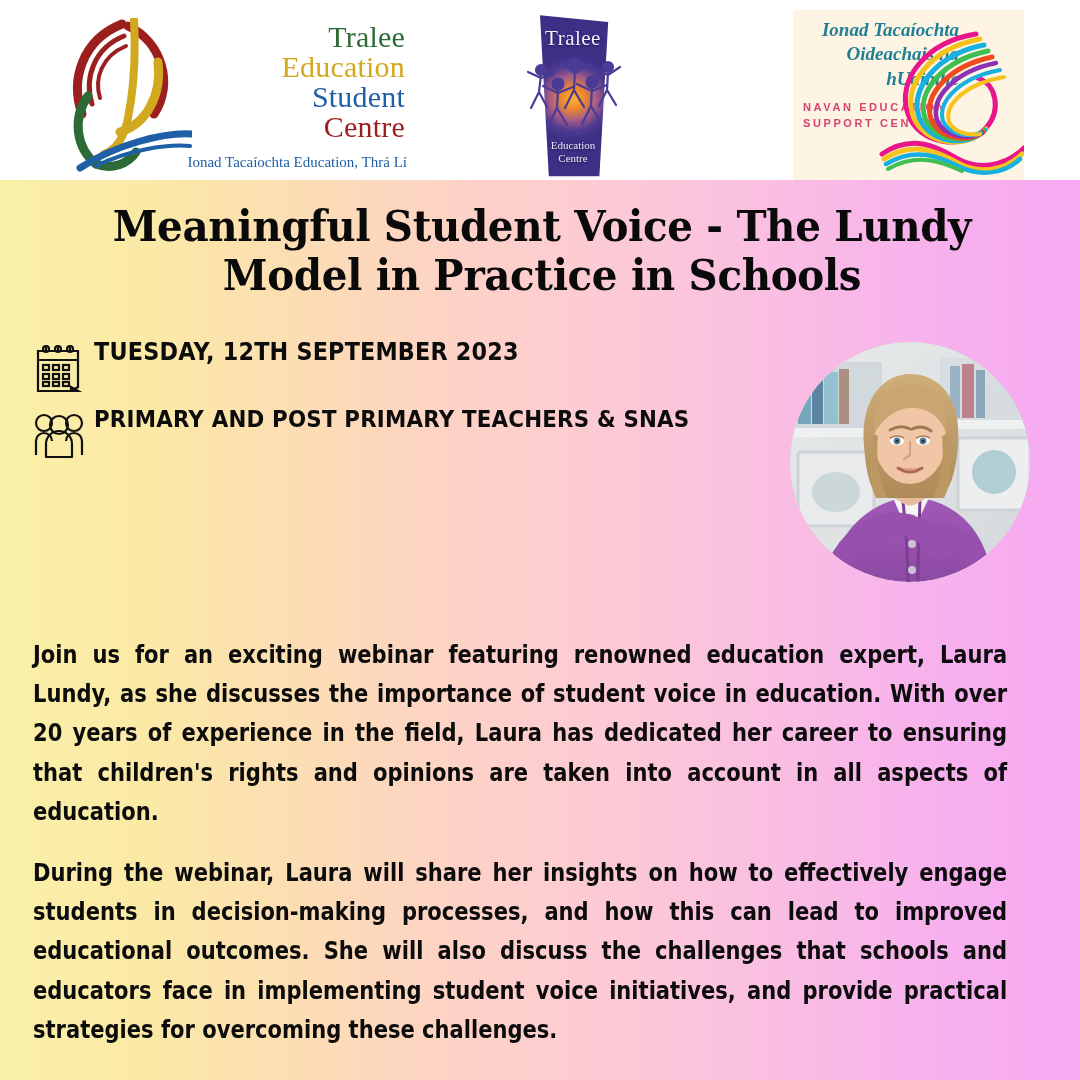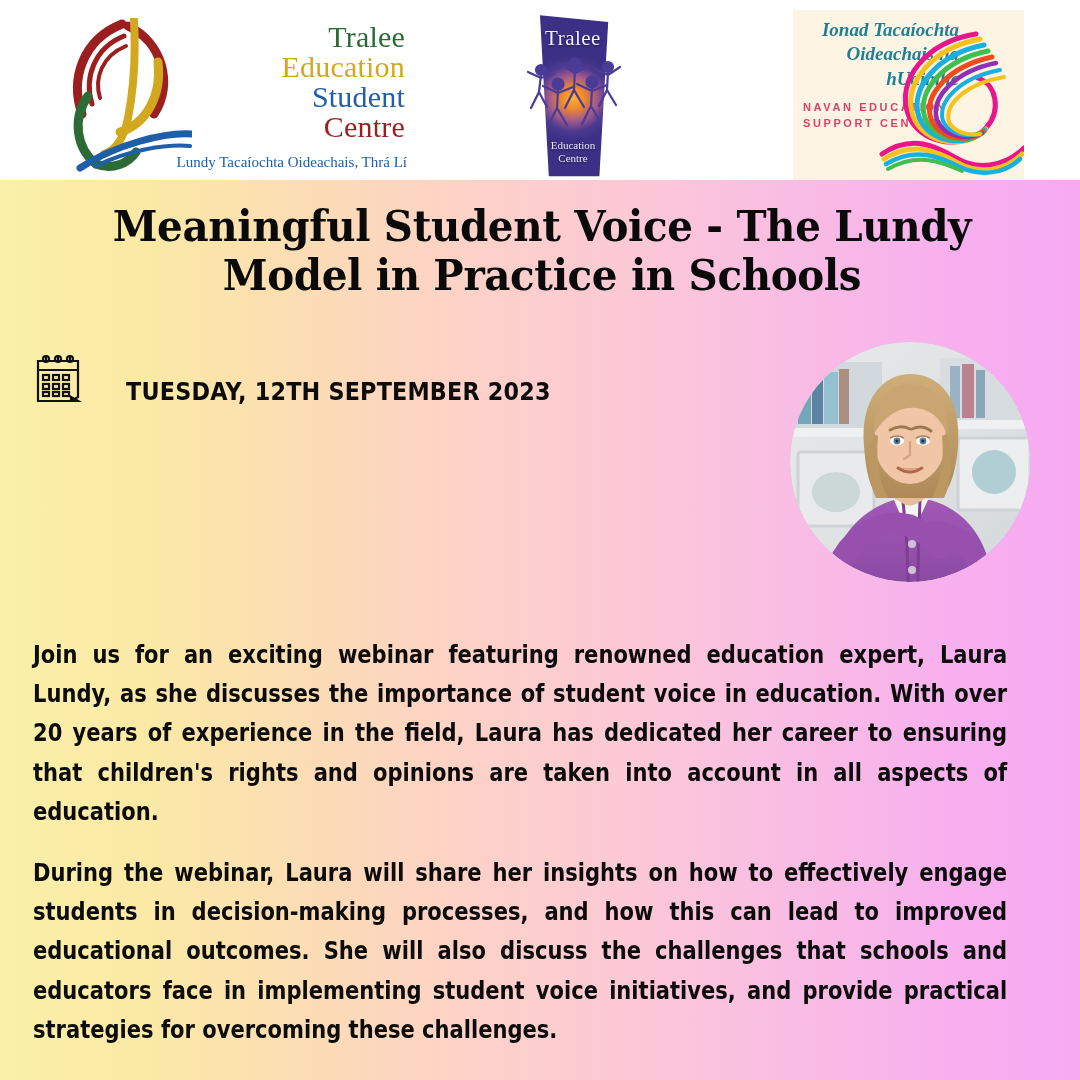--- a/index.html
+++ b/index.html
@@ -187,23 +187,22 @@
 
   
   .details {
     position: absolute;
     top: 158px;
     left: 32px;
     width: 740px;
   }
   .detail-row {
     display: flex;
-    align-items: flex-end;
+    align-items: flex-start;
     height: 68px;
-    gap: 32px;
   }
   .detail-icon {
     flex: 0 0 62px;
     width: 62px;
     height: 58px;
     display: flex;
     align-items: center;
     justify-content: flex-start;
   }
   .detail-text {
@@ -270,21 +269,21 @@
         <path d="M34 146 C50 152 66 146 74 134" fill="none" stroke="#2c6b35" stroke-width="9" stroke-linecap="round"></path>
         <path d="M18 150 C54 126 104 114 130 116" fill="none" stroke="#1f5fa8" stroke-width="7" stroke-linecap="round"></path>
         <path d="M34 148 C66 132 104 126 128 128" fill="none" stroke="#1f5fa8" stroke-width="4" stroke-linecap="round"></path>
       </svg>
       <div class="tralee-words">
         <span class="tw-tralee">Tralee</span>
         <span class="tw-edu">Education</span>
         <span class="tw-support">Student</span>
         <span class="tw-centre">Centre</span>
       </div>
-      <div class="tralee-gaelic">Lundy Tacaíochta Oideachais, Thrá Lí</div>
+      <div class="tralee-gaelic">Ionad Tacaíochta Education, Thrá Lí</div>
     </div>
 
     <div class="logo-clare">
       <div class="clare-shape"></div>
       <svg class="clare-figs" viewBox="0 0 110 166">
         <g fill="#4a3c96" stroke="#4a3c96" stroke-width="2.2" stroke-linecap="round">
           <g>
             <circle cx="23" cy="58" r="5"></circle>
             <path d="M23 63 L21 80 M21 80 L13 96 M21 80 L29 95 M23 66 L10 60 M23 66 L36 62" fill="none"></path>
           </g>
@@ -371,20 +370,35 @@
               <rect x="21" y="41" width="6" height="4"></rect>
               <rect x="31" y="41" width="6" height="4"></rect>
             </g>
           </svg>
         </span>
         <span class="detail-text">TUESDAY, 12TH SEPTEMBER 2023</span>
       </div>
 
 
 
+      <div class="detail-row row-people">
+        <span class="detail-icon">
+          <svg width="54" height="52" viewBox="0 0 54 52">
+            <g fill="none" stroke="#111" stroke-width="2.2" stroke-linejoin="round">
+              <circle cx="12" cy="14" r="8"></circle>
+              <path d="M4 46 V32 a8 8 0 0 1 8 -8 a8 8 0 0 1 8 8"></path>
+              <circle cx="42" cy="14" r="8"></circle>
+              <path d="M50 46 V32 a8 8 0 0 0 -8 -8 a8 8 0 0 0 -8 8"></path>
+              <circle cx="27" cy="16" r="9"></circle>
+              <path d="M14 48 V35 a13 13 0 0 1 26 0 V48 Z"></path>
+            </g>
+          </svg>
+        </span>
+        <span class="detail-text">PRIMARY AND POST PRIMARY TEACHERS &amp; SNAS</span>
+      </div>
     </div>
 
     <div class="portrait">
       <svg viewBox="0 0 240 240">
         <defs>
           <clipPath id="circ">
               <circle cx="120" cy="120" r="120"></circle>
             </clipPath>
           <linearGradient id="bgRoom" x1="0" y1="0" x2="1" y2="1">
             <stop offset="0%" stop-color="#e7e9ea"></stop>

